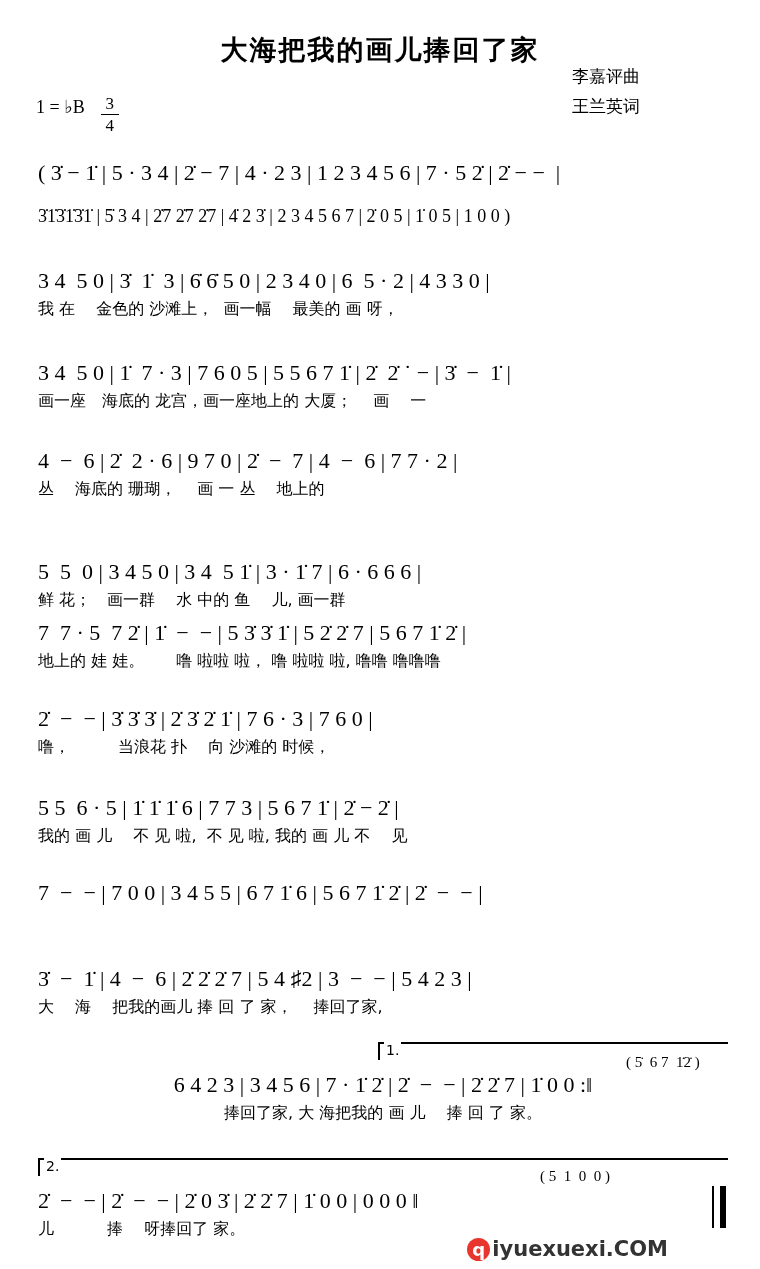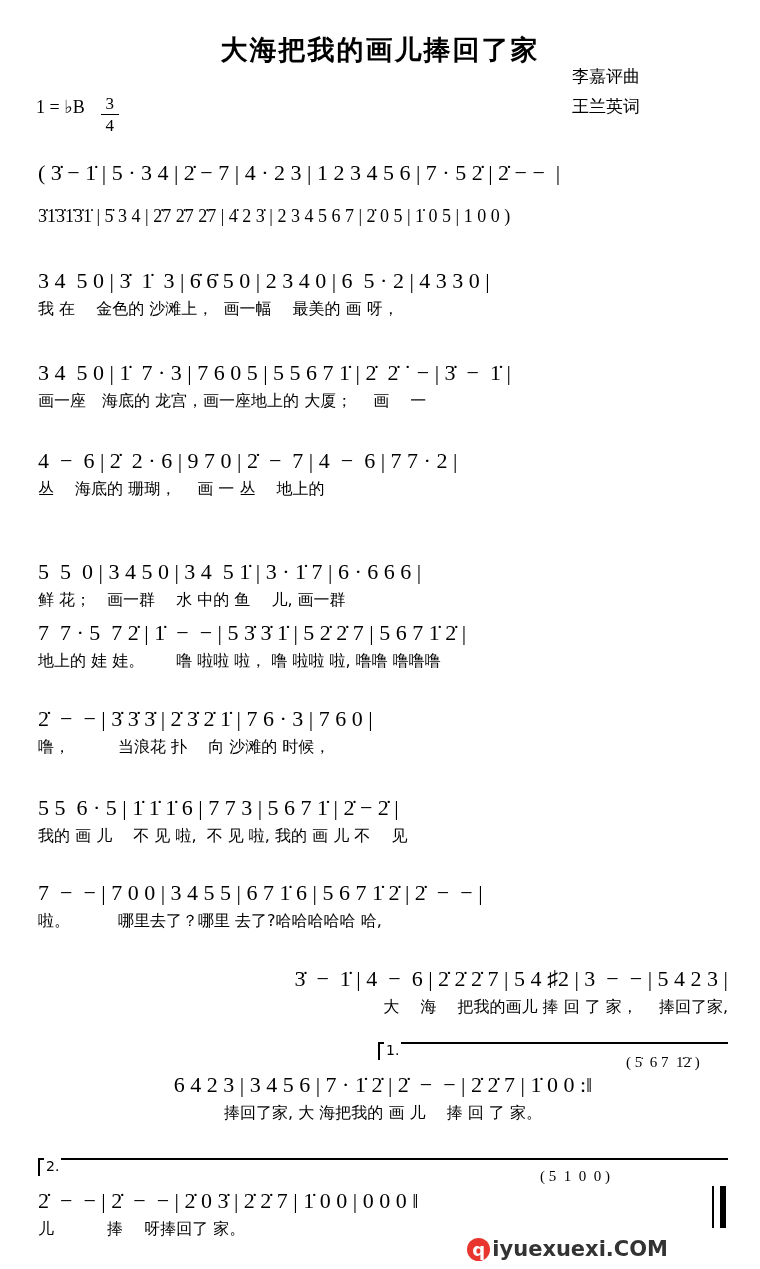--- a/index.html
+++ b/index.html
@@ -167,24 +167,23 @@
     <div class="lyric">噜，　　　当浪花 扑　 向 沙滩的 时候，</div>
   </div>
 
   <div class="row" style="top:795px;">
     <div class="notes">5 5  6 · 5 | 1̇ 1̇ 1̇ 6 | 7 7 3 | 5 6 7 1̇ | 2̇ − 2̇ |</div>
     <div class="lyric">我的 画 儿　 不 见 啦,  不 见 啦, 我的 画 儿 不　 见</div>
   </div>
 
   <div class="row" style="top:880px;">
     <div class="notes">7  −  − | 7 0 0 | 3 4 5 5 | 6 7 1̇ 6 | 5 6 7 1̇ 2̇ | 2̇  −  − |</div>
-    <div class="lyric">啦。　　　哪里去了？哪里 去了?哈哈哈哈哈 哈,</div>
-  </div>
-
-  <div class="row" style="top:966px;text-align:right;">
+  </div>
+
+  <div class="row" style="top:966px;">
     <div class="notes">3̇  −  1̇ | 4  −  6 | 2̇ 2̇ 2̇ 7 | 5 4 ♯2 | 3  −  − | 5 4 2 3 |</div>
     <div class="lyric">大　 海　 把我的画儿 捧 回 了 家，　 捧回了家,</div>
   </div>
 
   <div class="volta" style="left:378px;top:1042px;width:348px;">
     <span>1.</span>
   </div>
   <div class="row" style="top:1054px;left:598px;width:140px;">
     <div class="notes" style="font-size:15px;margin-left:28px;">( 5̇  6 7  1̇2̇ )</div>
   </div>

